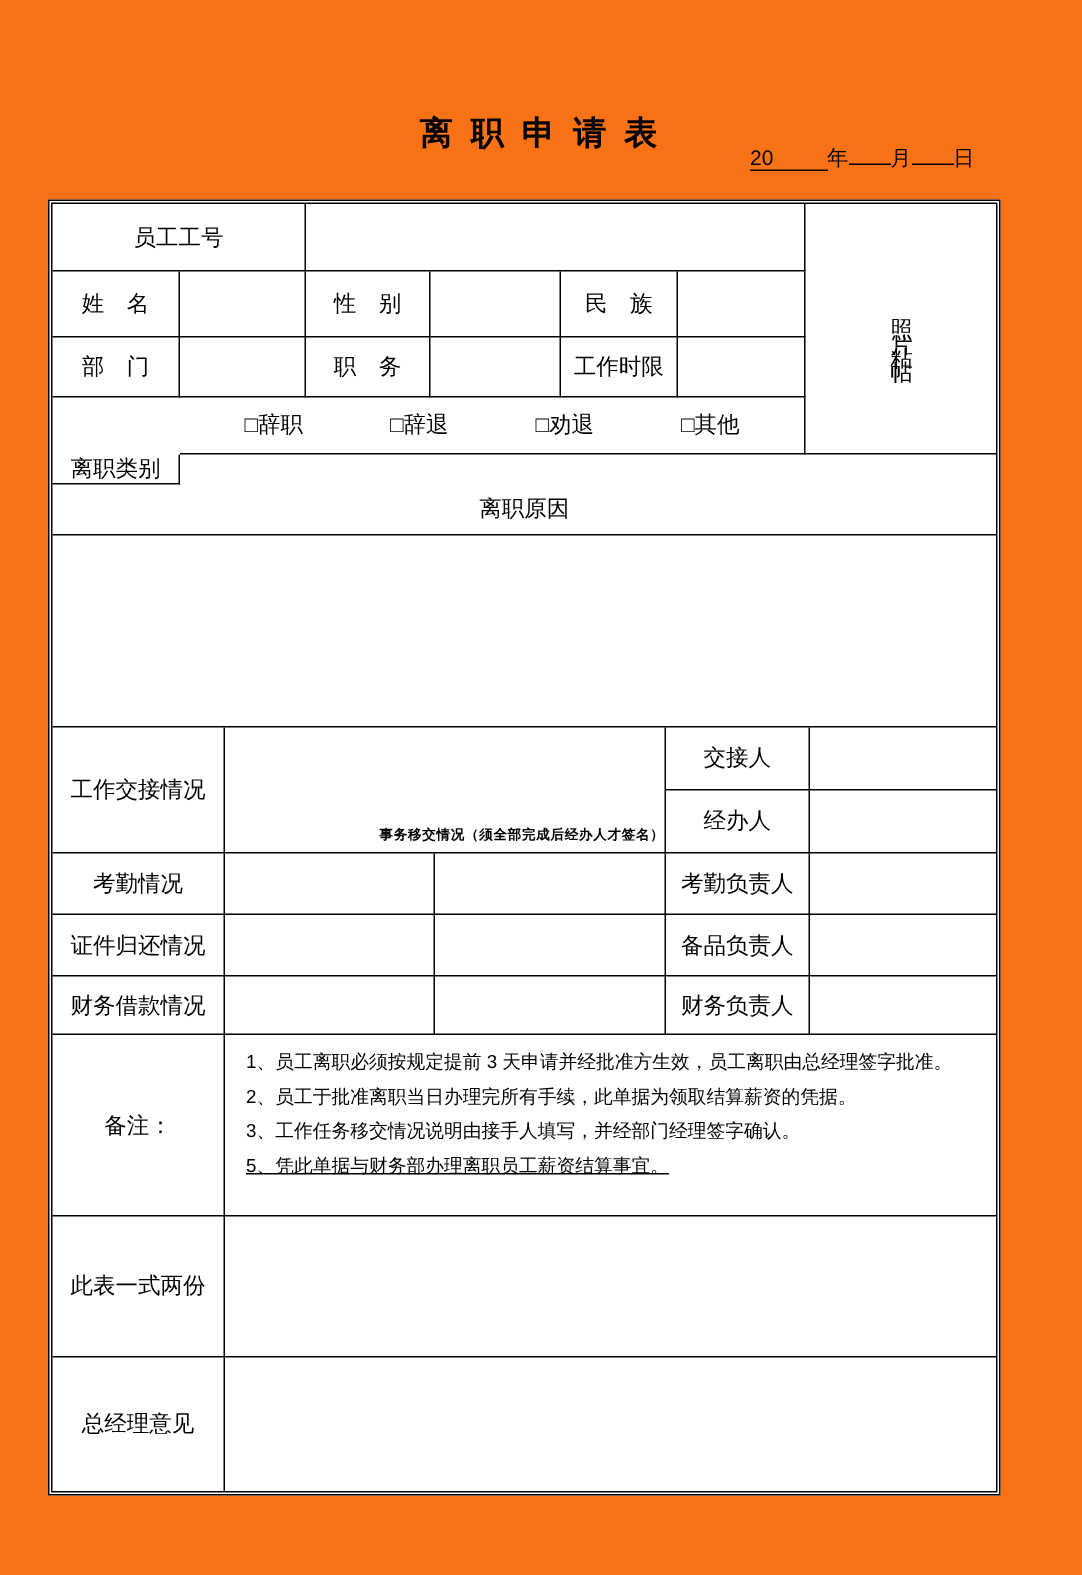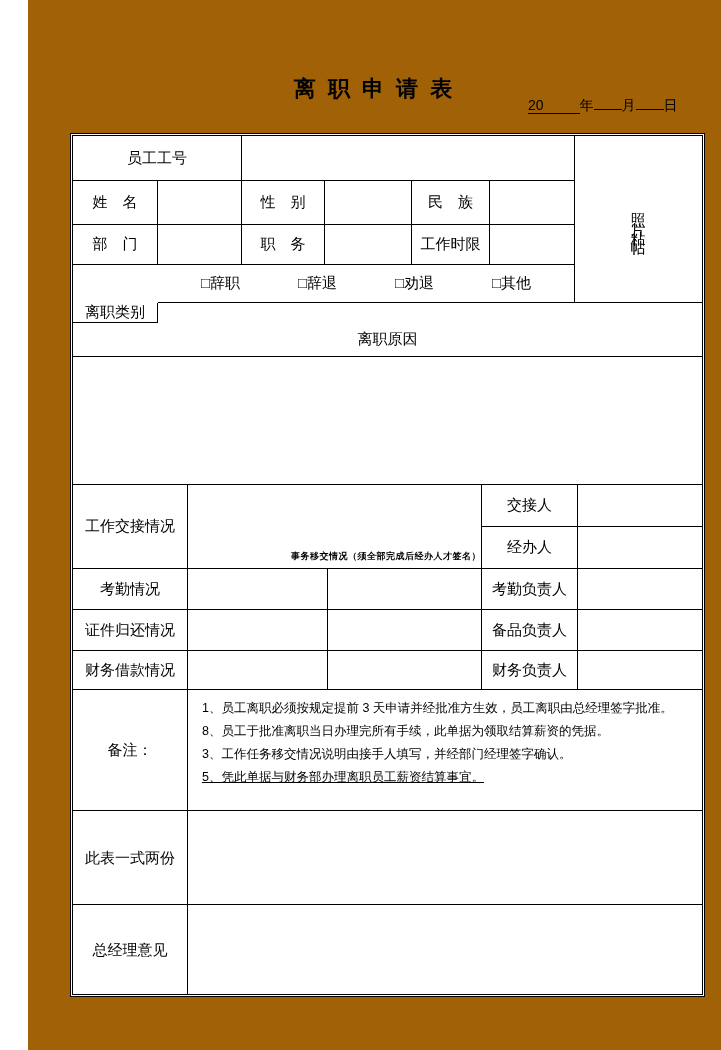--- a/index.html
+++ b/index.html
@@ -4,39 +4,39 @@
 <style>
   * { box-sizing: border-box; margin: 0; padding: 0; }
   html, body { background: #fff; }
   body {
     width: 721px; height: 1050px;
     font-family: "Liberation Sans", sans-serif;
     color: #000;
     position: relative;
     overflow: hidden;
   }
-  .page { position: absolute; inset: 0; background: #a16207; margin-left: 28px; }
+  .page { position: absolute; inset: 0; background: #f97316; }
 
   
   .doc-title {
     position: absolute; top: 74px; left: 0; width: 100%;
     text-align: center; font-size: 22px; font-weight: bold;
     letter-spacing: 3px;
   }
   .date-line {
     position: absolute; top: 97px; left: 500px;
     font-size: 14px; white-space: nowrap;
   }
   .ub { border-bottom: 1px solid #000; }
   .sp { display: inline-block; vertical-align: baseline; }
   .ubwrap { display: inline-block; border-bottom: 1px solid #000; }
 
   
   .form {
-    position: absolute; left: 42px; top: 133px; width: 635px;
+    position: absolute; left: 32px; top: 133px; width: 635px;
     border: 3px double #000;
     background: #fff;
   }
 
   .grid { display: grid; }
   .cell {
     border-right: 1px solid #000;
     border-bottom: 1px solid #000;
     display: flex; align-items: center; justify-content: center;
     font-size: 15px;
@@ -162,21 +162,21 @@
       <div class="cell"></div>
       <div class="cell"></div>
       <div class="cell">财务负责人</div>
       <div class="cell noR"></div>
     </div>
 
     <div class="grid secD">
       <div class="cell">备注：</div>
       <div class="remarks-list noR">
         <div class="remark-item">1、员工离职必须按规定提前 3 天申请并经批准方生效，员工离职由总经理签字批准。</div>
-        <div class="remark-item">8、员工于批准离职当日办理完所有手续，此单据为领取结算薪资的凭据。</div>
+        <div class="remark-item">2、员工于批准离职当日办理完所有手续，此单据为领取结算薪资的凭据。</div>
         <div class="remark-item">3、工作任务移交情况说明由接手人填写，并经部门经理签字确认。</div>
         <div class="remark-item underline">5、凭此单据与财务部办理离职员工薪资结算事宜。</div>
       </div>
     </div>
 
     <div class="grid secE">
       <div class="cell">
         <span class="opinion-label">此表一式两份</span>
       </div>
       <div class="cell noR"></div>

